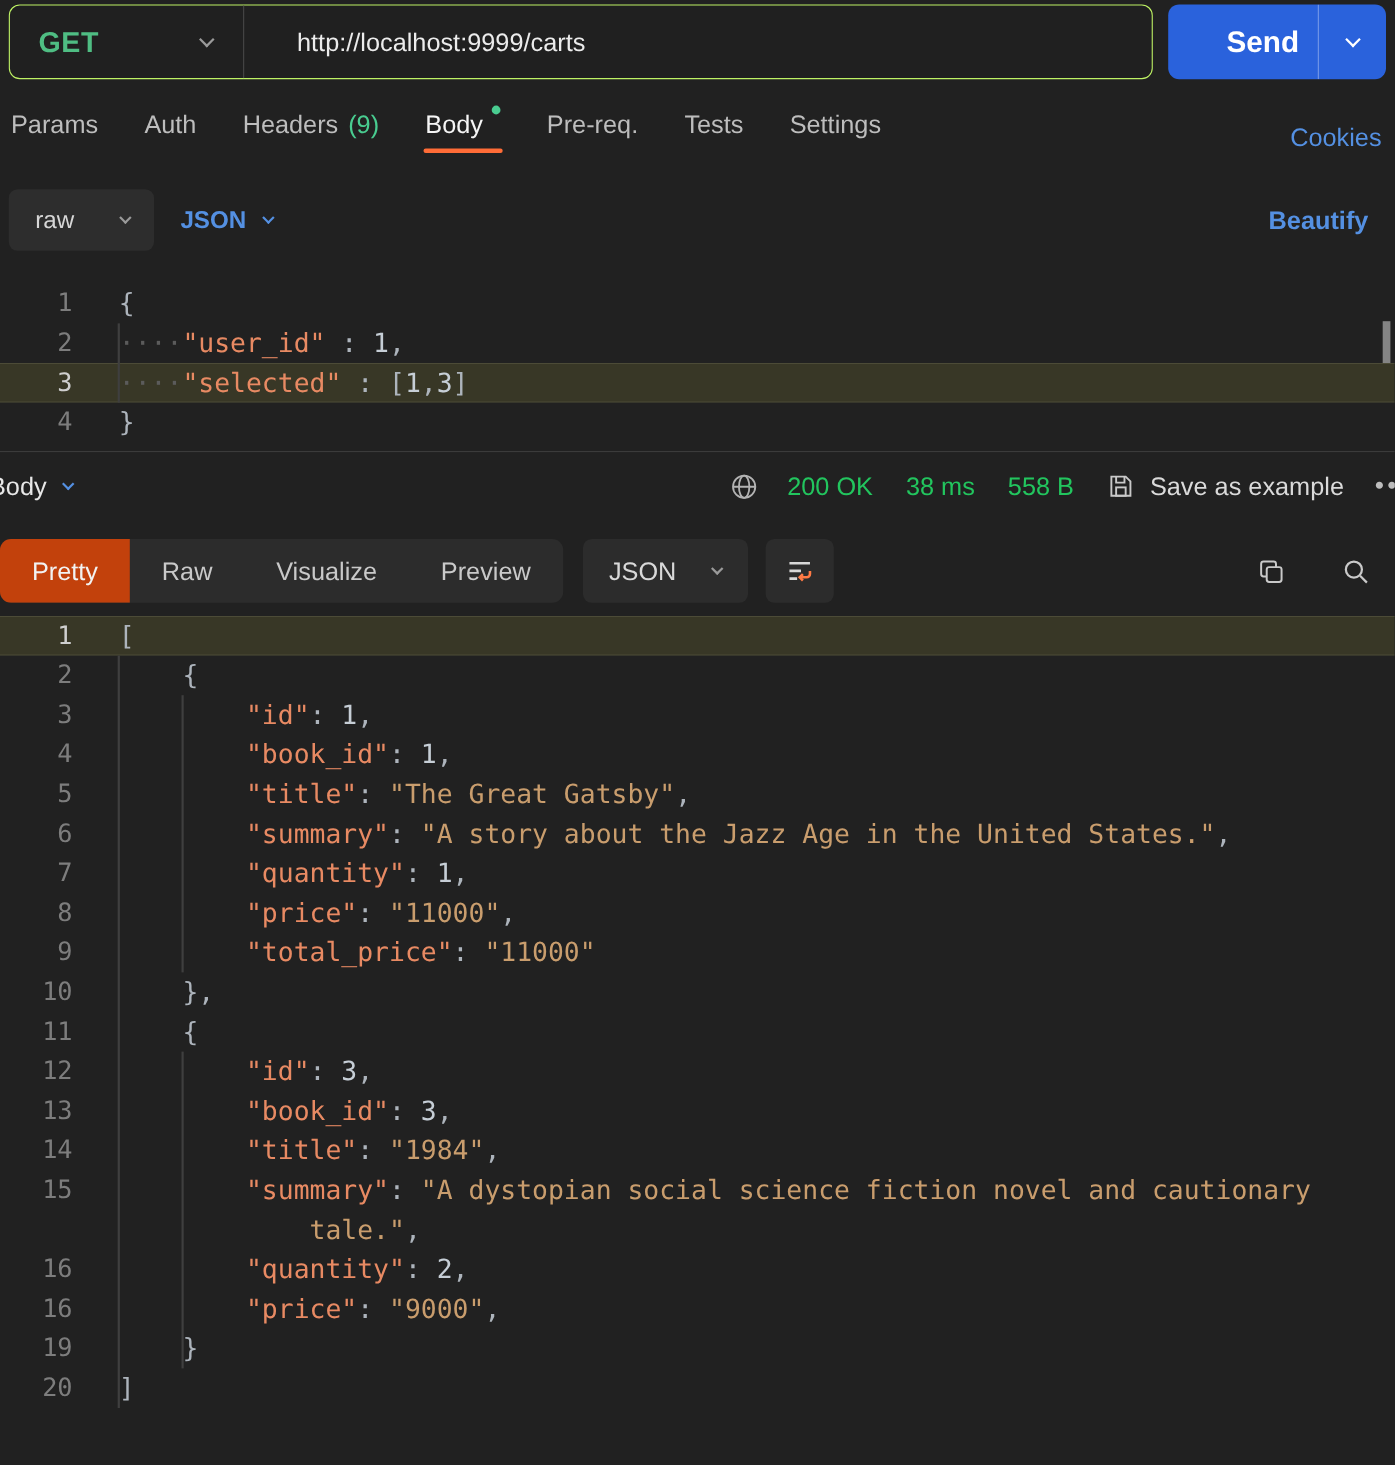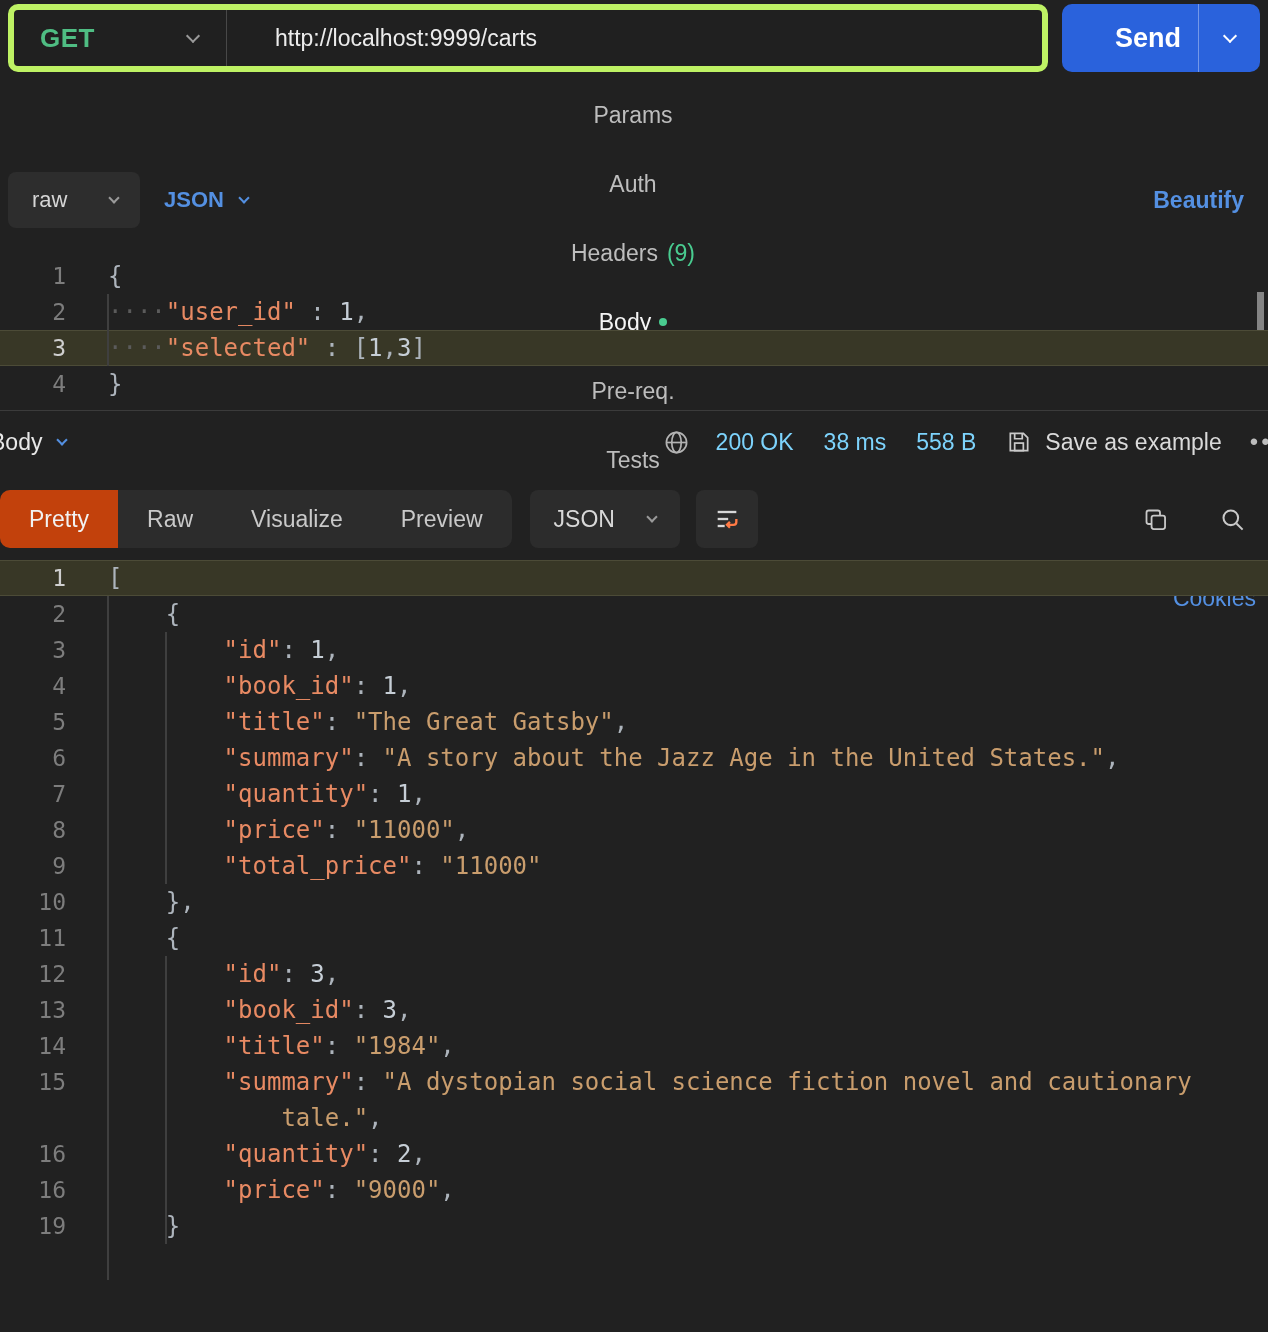--- a/index.html
+++ b/index.html
@@ -7,34 +7,34 @@
   body {
     background:#212121;
     font-family:"Liberation Sans", sans-serif;
     position:relative;
     overflow:hidden;
     color:#d8d8d8;
   }
 
   
   .topbar { position:absolute; top:4px; left:8px; right:8px; height:68px; display:flex; gap:14px; }
-  .urlbox { flex:1; display:flex; align-items:center; border:6px solid #bef264; border-radius:10px; background:#202020; }
+  .urlbox { flex:1; display:flex; align-items:center; border:1px solid #bef264; border-radius:10px; background:#202020; }
   .method { width:212px; height:100%; display:flex; align-items:center; justify-content:space-between; padding:0 28px 0 26px; cursor:pointer; }
   .method .mlabel { color:#4fbd83; font-size:26px; font-weight:700; letter-spacing:.5px; }
   .vdivider { width:1px; align-self:stretch; background:#484848; }
   .url { flex:1; border:0; outline:0; background:transparent; padding-left:48px; font-size:23px; color:#ececec; font-family:"Liberation Sans",sans-serif; }
   .send { width:198px; display:flex; border-radius:10px; background:#2a62dc; color:#fff; overflow:hidden; cursor:pointer; }
   .send-main { flex:1; display:flex; align-items:center; justify-content:center; font-size:27px; font-weight:600;margin-left:36px; }
   .send-caret { width:62px; border-left:1px solid rgba(255,255,255,.35); display:flex; align-items:center; justify-content:center; }
 
   .chev { display:inline-block; width:10px; height:10px; border-right:2.5px solid currentColor; border-bottom:2.5px solid currentColor; transform:rotate(45deg); margin-top:-5px; }
   .chev-sm { width:8px; height:8px; border-width:2px; }
 
   
-  .tabsrow { position:absolute; top:102px; left:10px; right:12px; height:52px; display:flex; align-items:center; gap:42px; font-size:23px; color:#bdbdbd;flex-direction:column; }
+  .tabsrow { position:absolute; top:87px; left:10px; right:12px; height:52px; display:flex; align-items:flex-end; gap:42px; font-size:23px; color:#bdbdbd; }
   .tab { position:relative; height:100%; display:flex; align-items:center; cursor:pointer; }
   .tab.active { color:#f5f5f5; }
   .count { color:#49cc90; margin-left:9px; }
   .dot { width:8px; height:8px; border-radius:50%; background:#49cc90; margin-left:8px; align-self:flex-start; margin-top:9px; }
   .underline { position:absolute; left:-2px; right:-2px; bottom:0; height:4px; background:#ff6c37; border-radius:2px; }
   .cookies { margin-left:auto; color:#5490e2; cursor:pointer; }
 
   
   .rawrow { position:absolute; top:172px; left:8px; right:24px; height:56px; display:flex; align-items:center; }
   .raw-btn { width:132px; height:56px; background:#2d2d2d; border-radius:8px; display:flex; align-items:center; justify-content:space-between; padding:0 22px 0 24px; color:#d6d6d6; font-size:22px; cursor:pointer; }
@@ -61,21 +61,21 @@
   .scroll-thumb { position:absolute; right:4px; top:34px; width:7px; height:38px; background:#848484; }
 
   .hdivider { position:absolute; top:410px; left:0; right:0; height:1px; background:#3b3b3b; }
 
   
   .metabar { position:absolute; top:411px; left:0; right:0; height:62px; display:flex; align-items:center; font-size:23px; color:#d9d9d9; }
   .body-select { display:flex; align-items:center; gap:16px; margin-left:-10px; color:#e8e8e8; cursor:pointer; }
   .body-select .chev { color:#5490e2; }
   .meta-right { margin-left:auto; display:flex; align-items:center; }
   .globe-wrap { margin-right:26px; display:flex; }
-  .mgreen { color:#7dd3fc; margin-right:30px; }
+  .mgreen { color:#22c55e; margin-right:30px; }
   .save { display:flex; align-items:center; gap:13px; margin-right:28px; color:#dadada; cursor:pointer; }
   .more { color:#bdbdbd; font-size:24px; letter-spacing:3px; margin-right:-16px; cursor:pointer; }
 
   
   .resptabs { position:absolute; top:490px; left:0; right:22px; height:58px; display:flex; align-items:center; }
   .viewgroup { display:flex; height:58px; background:#2c2c2c; border-radius:10px; overflow:hidden; }
   .viewtab { padding:0 29px; display:flex; align-items:center; font-size:23px; color:#c9c9c9; cursor:pointer; }
   .viewtab.active { background:#c2410c; color:#f2f2f2; }
   .format-btn { margin-left:18px; width:150px; height:58px; background:#2c2c2c; border-radius:8px; display:flex; align-items:center; justify-content:space-between; padding:0 24px; color:#d8d8d8; font-size:23px; cursor:pointer; }
   .wrap-btn { margin-left:16px; width:62px; height:58px; background:#2c2c2c; border-radius:8px; display:flex; align-items:center; justify-content:center; cursor:pointer; }
@@ -223,17 +223,18 @@
       <div class="code-row"><span class="gutter">10</span><span class="code"><span class="t-ws">    </span><span class="t-p">},</span></span></div>
       <div class="code-row"><span class="gutter">11</span><span class="code"><span class="t-ws">    </span><span class="t-p">{</span></span></div>
       <div class="code-row"><span class="gutter">12</span><span class="code"><span class="t-ws">        </span><span class="t-k">"id"</span><span class="t-p">: </span><span class="t-n">3</span><span class="t-p">,</span></span></div>
       <div class="code-row"><span class="gutter">13</span><span class="code"><span class="t-ws">        </span><span class="t-k">"book_id"</span><span class="t-p">: </span><span class="t-n">3</span><span class="t-p">,</span></span></div>
       <div class="code-row"><span class="gutter">14</span><span class="code"><span class="t-ws">        </span><span class="t-k">"title"</span><span class="t-p">: </span><span class="t-s">"1984"</span><span class="t-p">,</span></span></div>
       <div class="code-row"><span class="gutter">15</span><span class="code"><span class="t-ws">        </span><span class="t-k">"summary"</span><span class="t-p">: </span><span class="t-s">"A dystopian social science fiction novel and cautionary</span></span></div>
       <div class="code-row"><span class="gutter"></span><span class="code"><span class="t-ws">            </span><span class="t-s">tale."</span><span class="t-p">,</span></span></div>
       <div class="code-row"><span class="gutter">16</span><span class="code"><span class="t-ws">        </span><span class="t-k">"quantity"</span><span class="t-p">: </span><span class="t-n">2</span><span class="t-p">,</span></span></div>
       <div class="code-row"><span class="gutter">16</span><span class="code"><span class="t-ws">        </span><span class="t-k">"price"</span><span class="t-p">: </span><span class="t-s">"9000"</span><span class="t-p">,</span></span></div>
       <div class="code-row"><span class="gutter">19</span><span class="code"><span class="t-ws">    </span><span class="t-p">}</span></span></div>
+      <div class="code-row"><span class="gutter">20</span><span class="code"><span class="t-p">]</span></span></div>
     </div>
   <div class="guide" style="left:107px; top:36px; height:684px;"></div>
   <div class="guide" style="left:165px; top:72px; height:252px;"></div>
   <div class="guide" style="left:165px; top:396px; height:288px;"></div>
 </div>
 
 </body></html>

